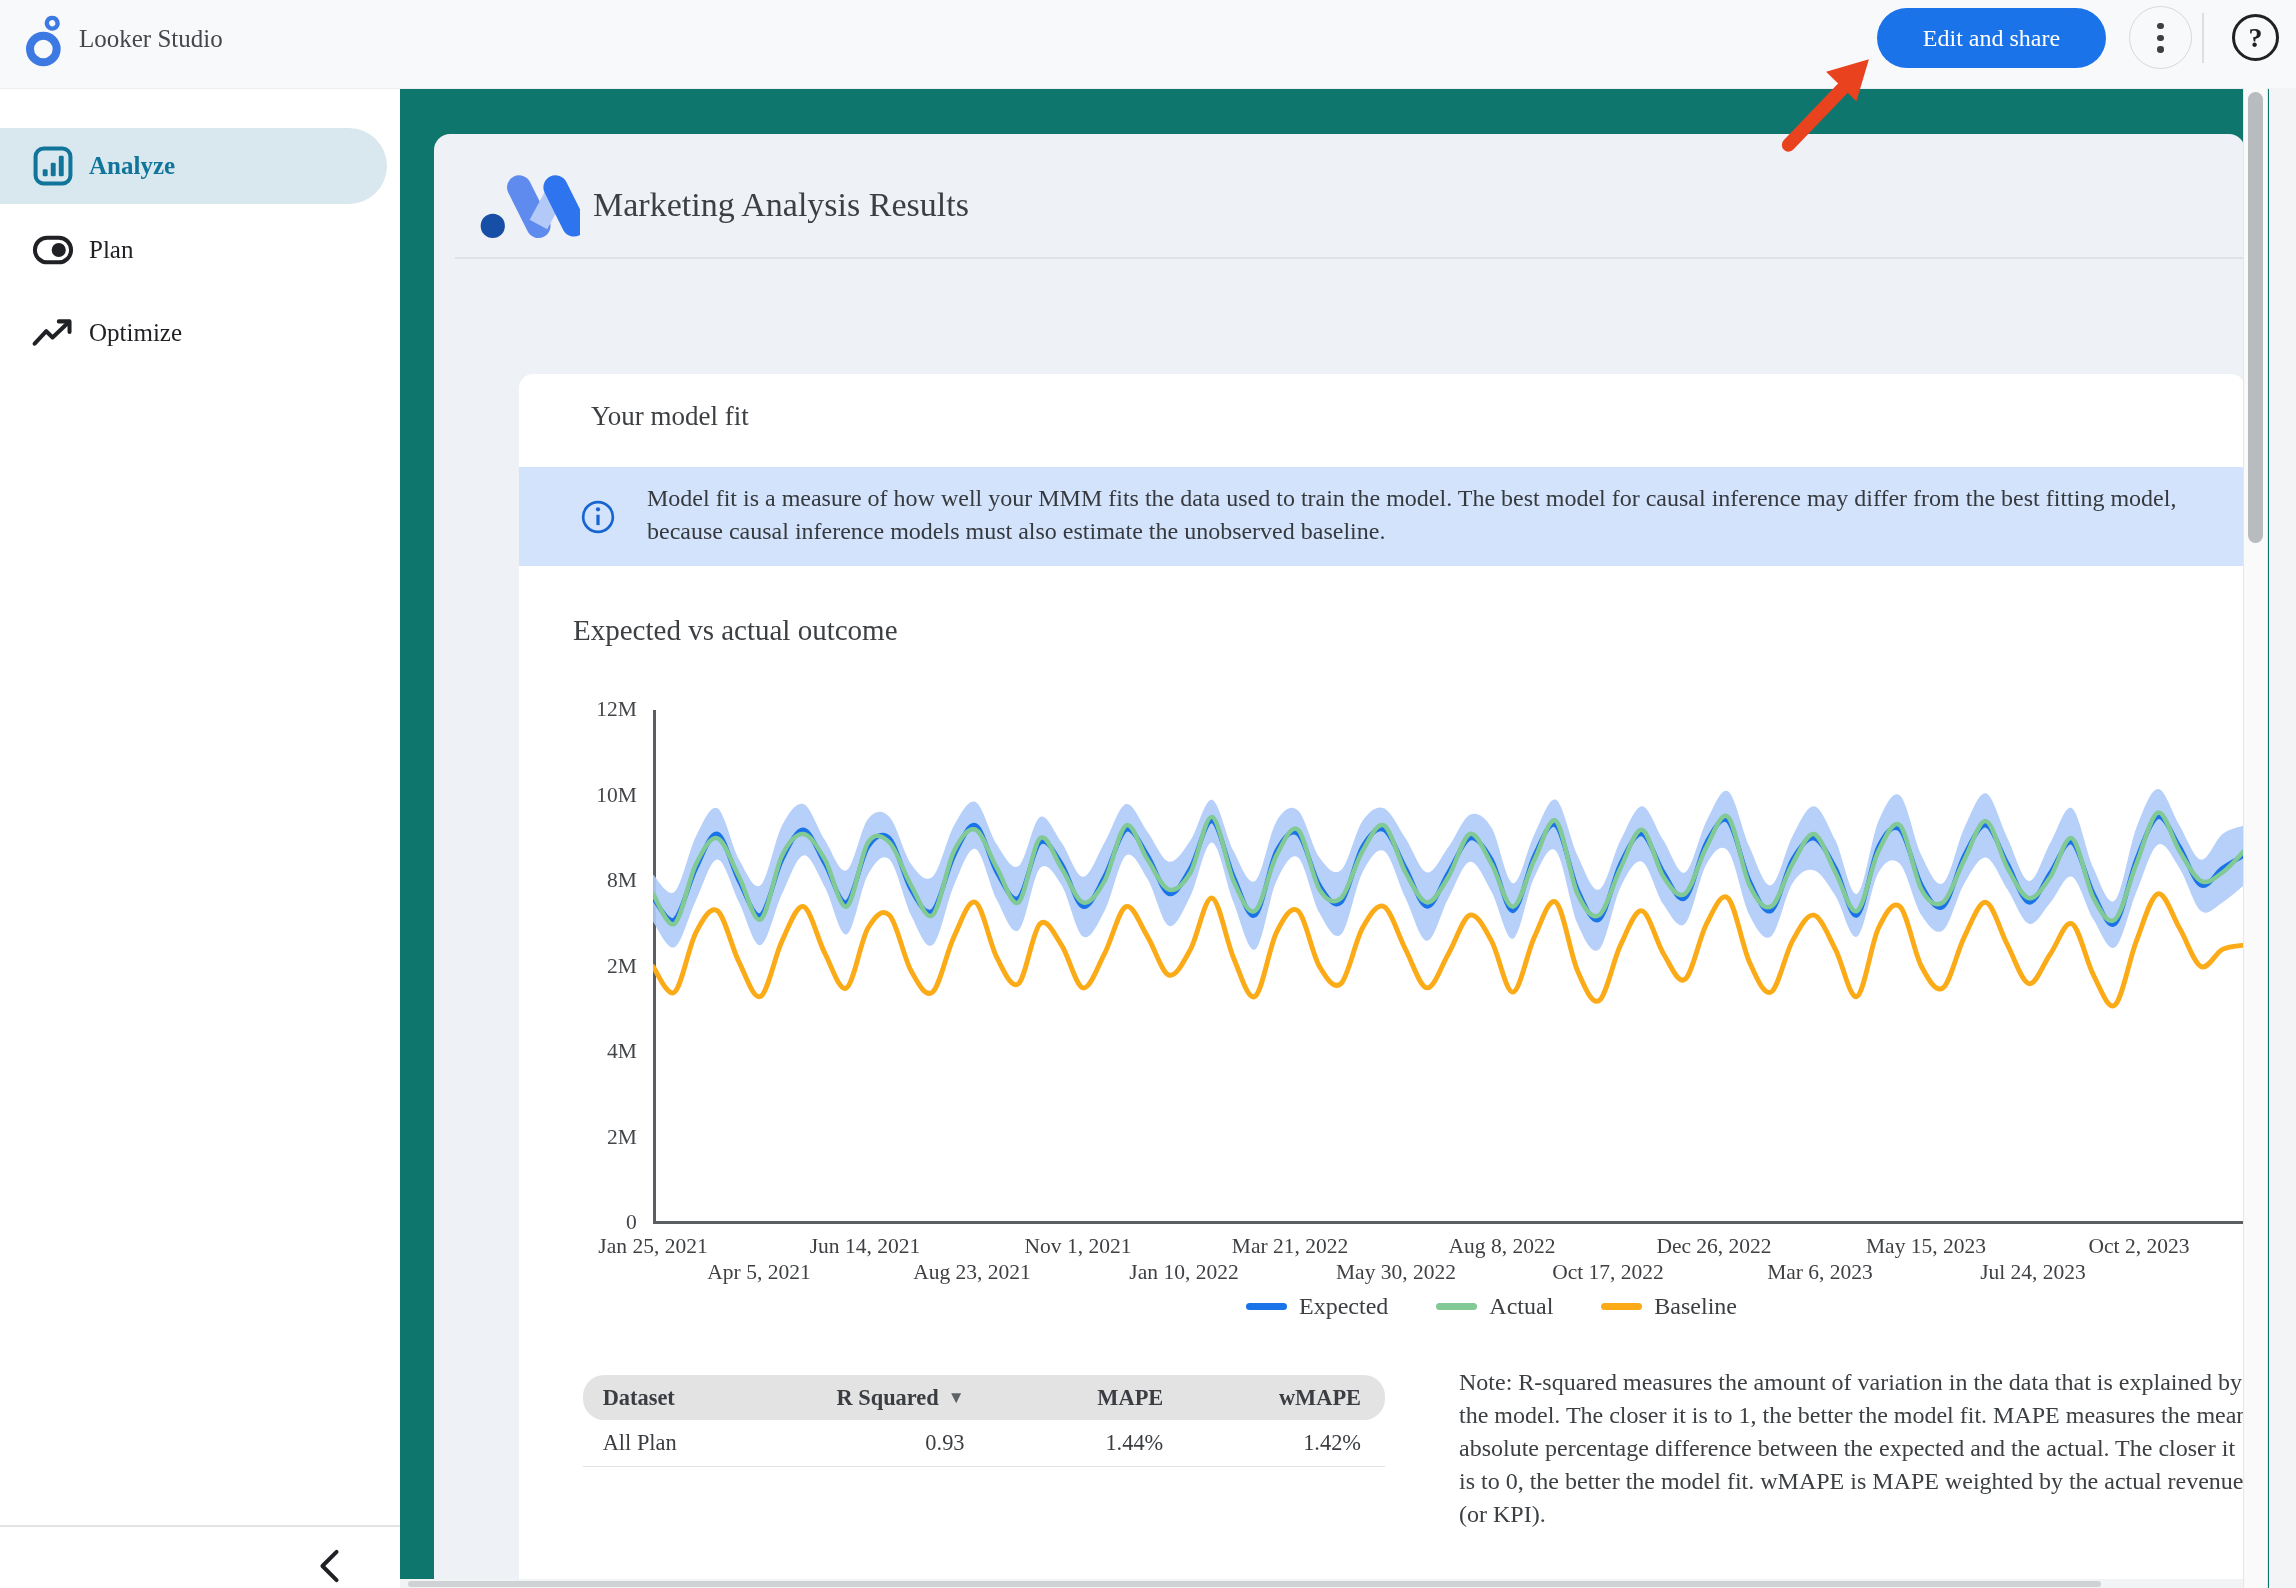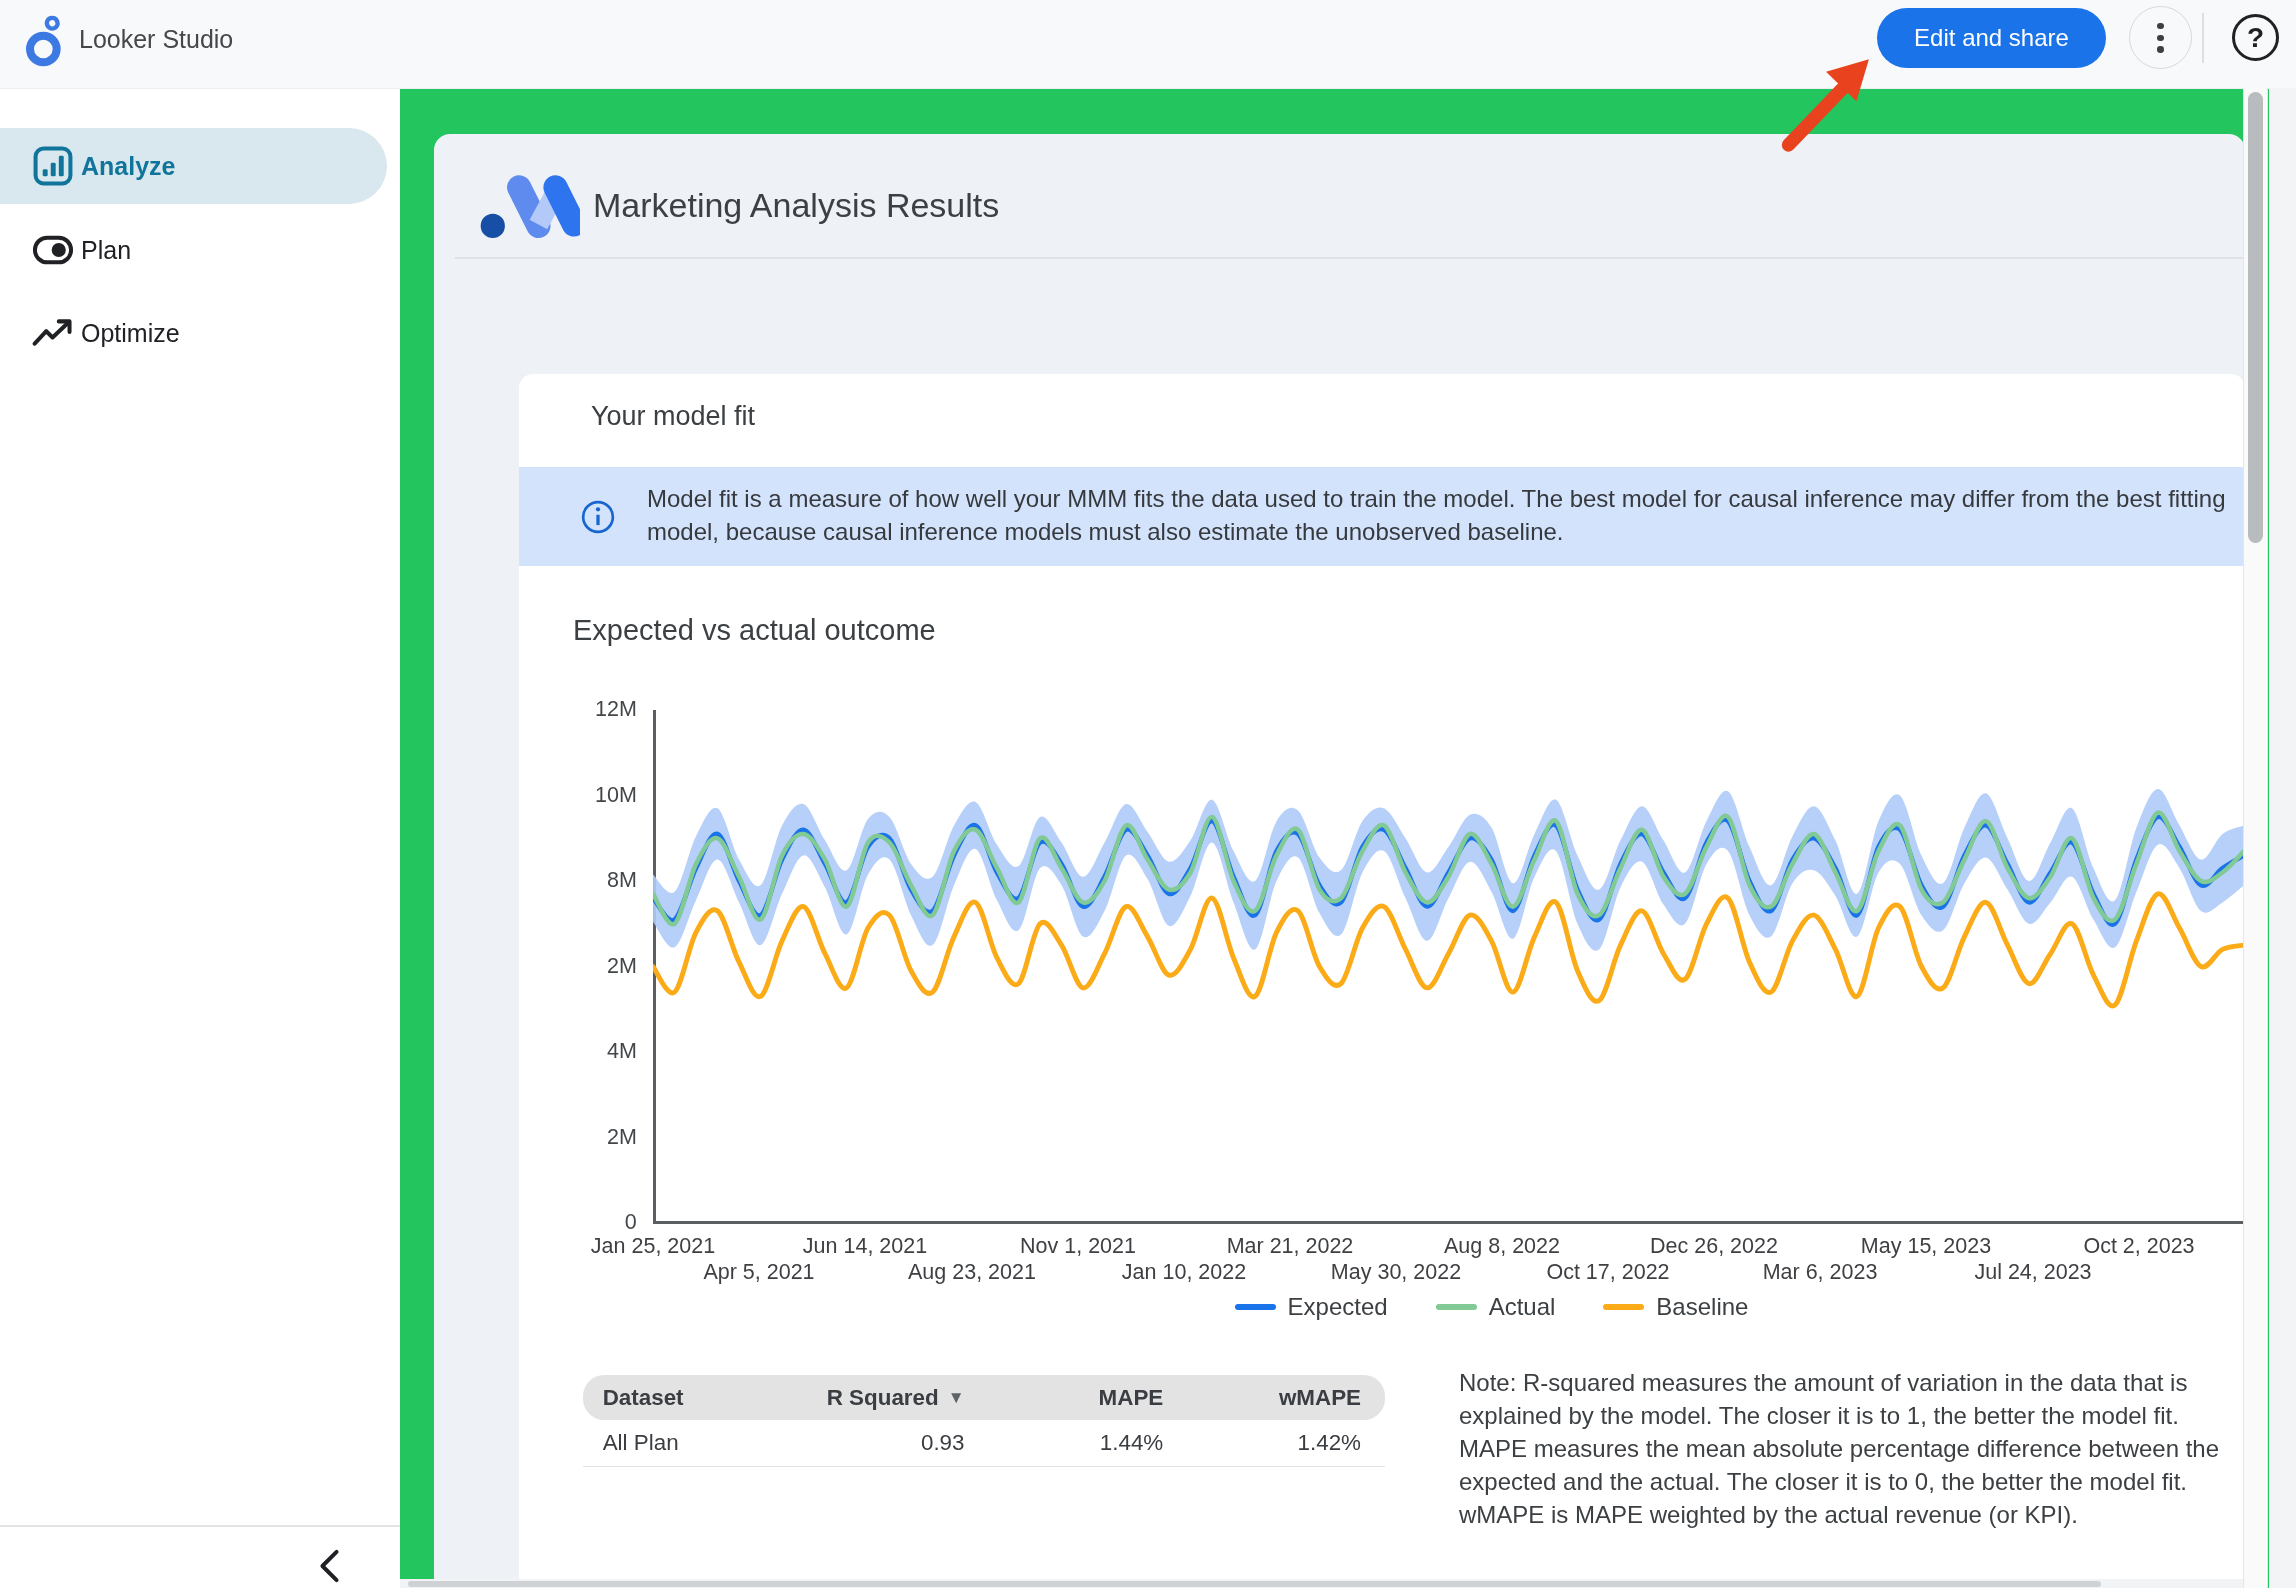--- a/index.html
+++ b/index.html
@@ -1,35 +1,35 @@
 <!DOCTYPE html>
 <html style="font-size:14.3px"><head>
 <meta charset="utf-8">
 <style>
   html,body{margin:0;padding:0;background:#fff;}
   .screen{position:relative;width:2296px;height:1589px;overflow:hidden;
-    font-family:Liberation Sans, sans-serif;background:#22c55e;color:#202124;}
+    font-family:Liberation Serif, serif;background:#0f766e;color:#202124;}
   .abs{position:absolute;}
   
   .topbar{left:0;top:0;width:2296px;height:88px;background:#f8f9fb;border-bottom:0.9px solid #eceef1;z-index:30;}
   .app-title{left:79px;top:25px;font-size:25px;color:#45474a;}
   .btn-primary{left:1877px;top:8px;width:229px;height:60px;background:#1a73e8;border-radius:30px;
     color:#fff;font-size:24px;font-weight:500;display:flex;align-items:center;justify-content:center;cursor:pointer;}
   .more-btn{left:2129px;top:6.3px;width:61px;height:61px;border:1.8px solid #d6d8dc;border-radius:50%;
     display:flex;flex-direction:column;align-items:center;justify-content:center;gap:5.4px;cursor:pointer;background:transparent;}
   .more-btn i{width:6.3px;height:6.3px;border-radius:50%;background:#3c4043;}
   .topbar-divider{left:2202px;top:12.5px;width:1.8px;height:50px;background:#dcdee2;}
   .help-btn{left:2232px;top:14.3px;width:47px;height:47px;border:3.6px solid #202124;border-radius:50%;
     display:flex;align-items:center;justify-content:center;font-size:28px;font-weight:700;color:#202124;cursor:pointer;box-sizing:border-box;}
   
   .sidebar{left:0;top:88px;width:400px;height:1501px;background:#fff;z-index:20;}
   .nav-pill{left:0;top:40px;width:387px;height:76px;background:#d9e8ee;border-radius:0 39px 39px 0;}
   .nav-item{position:absolute;left:0;width:387px;height:76px;display:flex;align-items:center;cursor:pointer;}
   .nav-item .nicon{position:absolute;left:32px;width:42px;display:flex;align-items:center;justify-content:center;}
-  .nav-item .nlabel{position:absolute;left:81px;font-size:25px;font-weight:500;color:#202124;}
+  .nav-item .nlabel{position:absolute;left:89px;font-size:25px;font-weight:500;color:#202124;}
   .nav-item.sel .nlabel{color:#11749b;font-weight:700;}
   .side-divider{left:0;top:1437px;width:400px;height:1.8px;background:#e3e4e6;}
   .collapse-btn{left:304px;top:1454px;width:50px;height:47px;display:flex;align-items:center;justify-content:center;cursor:pointer;}
   
   .report-card{left:434px;top:134px;width:1811px;height:1454px;background:#eef1f6;border-radius:16px 16px 0 0;overflow:hidden;z-index:10;}
   .report-title{left:159px;top:52px;font-size:34px;color:#3c4043;}
   .hdr-divider{left:20.6px;top:123px;width:1790px;height:1.8px;background:#dfe1e5;}
   .white-card{left:85px;top:240px;width:1726px;height:1214px;background:#fff;border-radius:14.3px 14.3px 0 0;overflow:hidden;}
   .card-title{left:72px;top:27px;font-size:27px;color:#3c4043;}
   .banner{left:0;top:93px;width:1726px;height:99px;background:#d3e3fc;}

